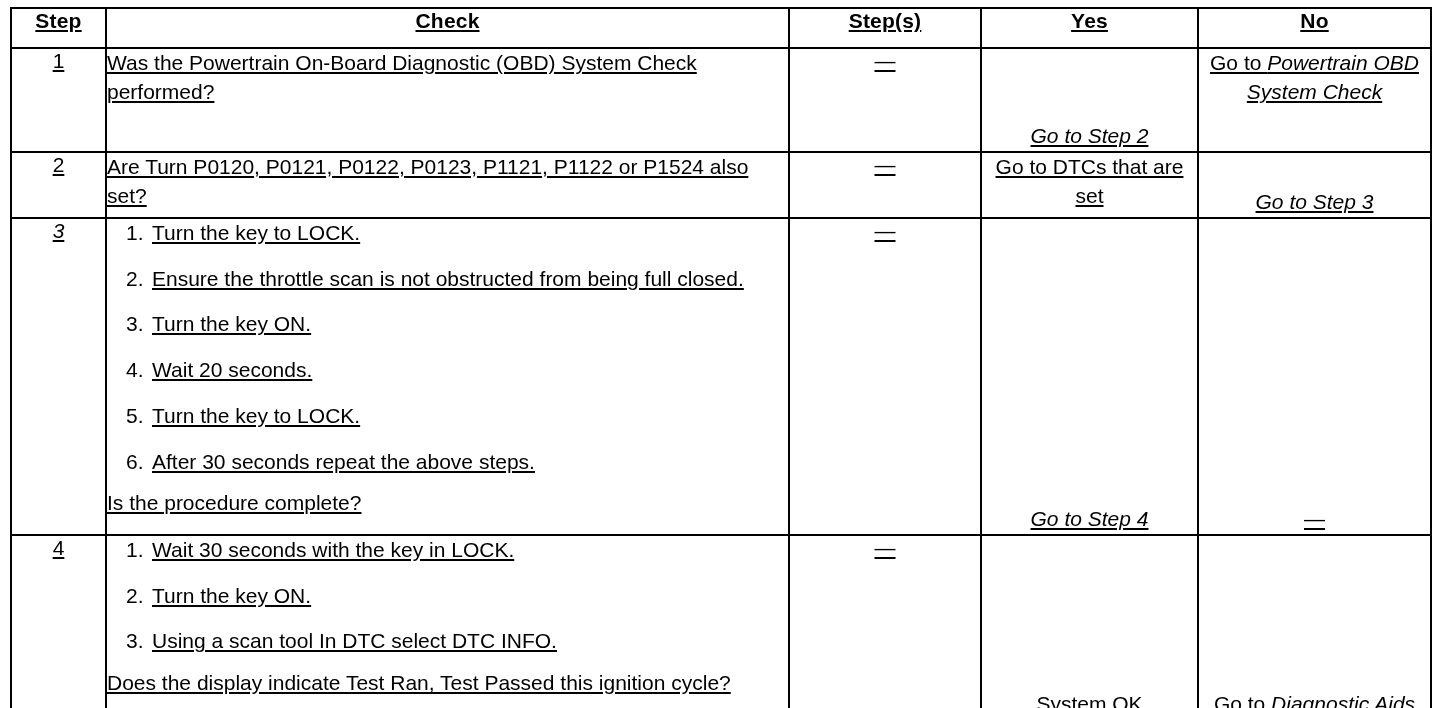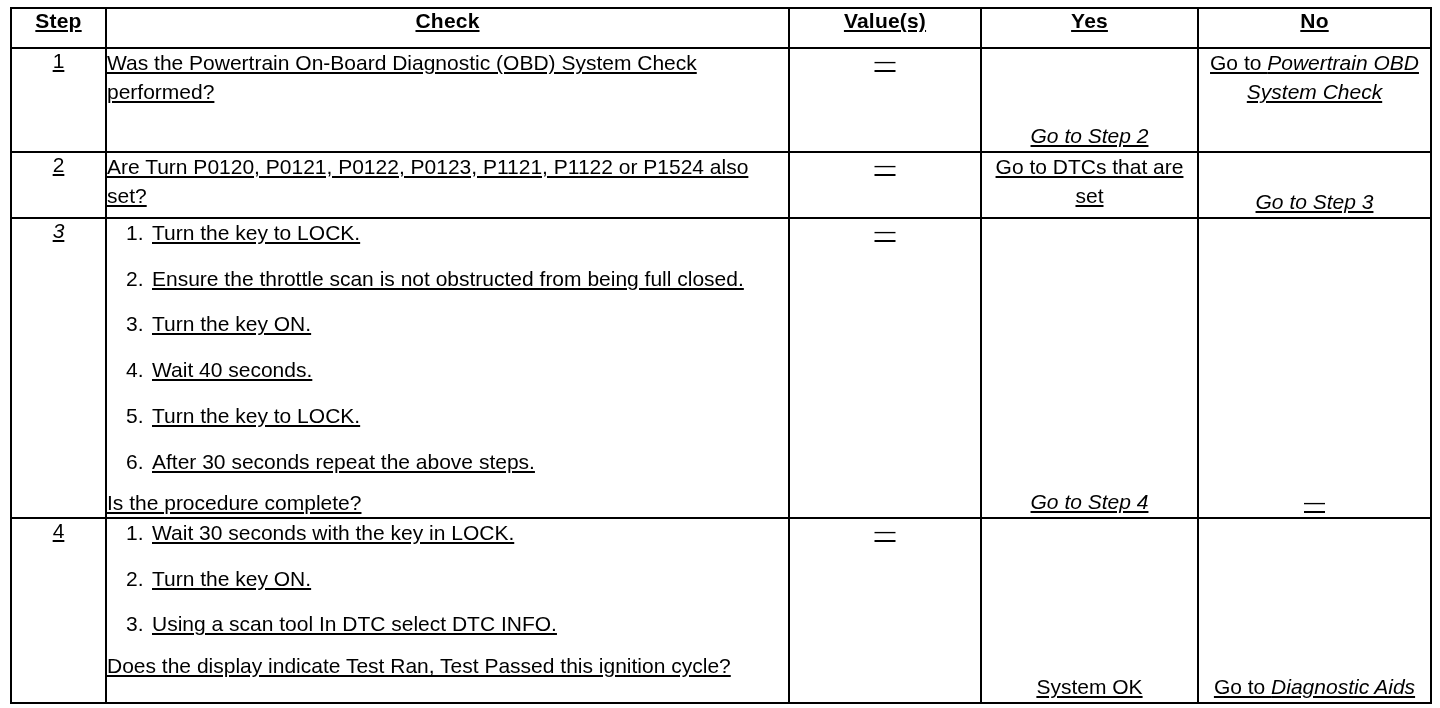--- a/index.html
+++ b/index.html
@@ -85,21 +85,21 @@
     margin-bottom: 18px;
     line-height: 1.32;
   }
   ol.steps li:last-child { margin-bottom: 0; }
   ol.steps li .num {
     position: absolute;
     left: 19px;
     top: 0;
   }
   .tail-question {
-    margin: 14px 0 0 0;
+    margin: 14px 0 17px 0;
     line-height: 1.32;
   }
 
   
   td.value {
     text-align: center;
     vertical-align: middle;
     font-size: 21px;
   }
 
@@ -126,21 +126,21 @@
       <col class="c-action">
       <col class="c-value">
       <col class="c-yes">
       <col class="c-no">
     </colgroup>
 
     <thead>
       <tr>
         <th>Step</th>
         <th>Check</th>
-        <th>Value(s)</th>
+        <th>Step(s)</th>
         <th>Yes</th>
         <th>No</th>
       </tr>
     </thead>
 
     <tbody>
 
       <tr style="height:104px;">
         <td class="step">1</td>
         <td class="action">
@@ -169,21 +169,21 @@
         </td>
       </tr>
 
       <tr style="height:295px;">
         <td class="step italic">3</td>
         <td class="action">
           <ol class="steps">
             <li><span class="num">1.</span><span>Turn the key to LOCK.</span></li>
             <li><span class="num">2.</span><span>Ensure the throttle scan is not obstructed from being full closed.</span></li>
             <li><span class="num">3.</span><span>Turn the key ON.</span></li>
-            <li><span class="num">4.</span><span>Wait 40 seconds.</span></li>
+            <li><span class="num">4.</span><span>Wait 20 seconds.</span></li>
             <li><span class="num">5.</span><span>Turn the key to LOCK.</span></li>
             <li><span class="num">6.</span><span>After 30 seconds repeat the above steps.</span></li>
           </ol>
           <p class="tail-question">Is the procedure complete?</p>
         </td>
         <td class="value">—</td>
         <td class="yn bottom">
           <span></span><span class="ital">Go to Step 4</span>
         </td>
         <td class="yn bottom">

